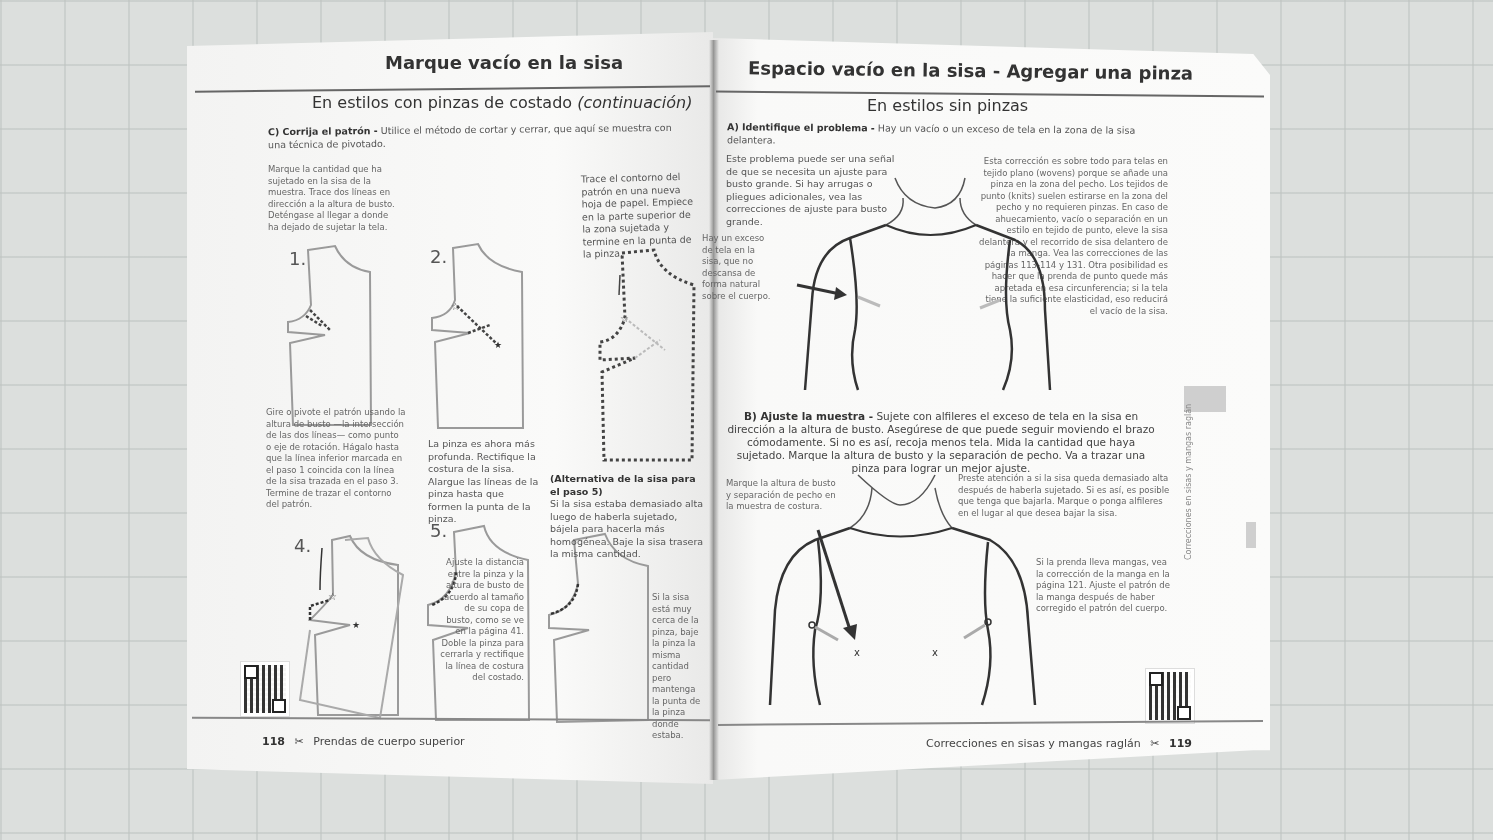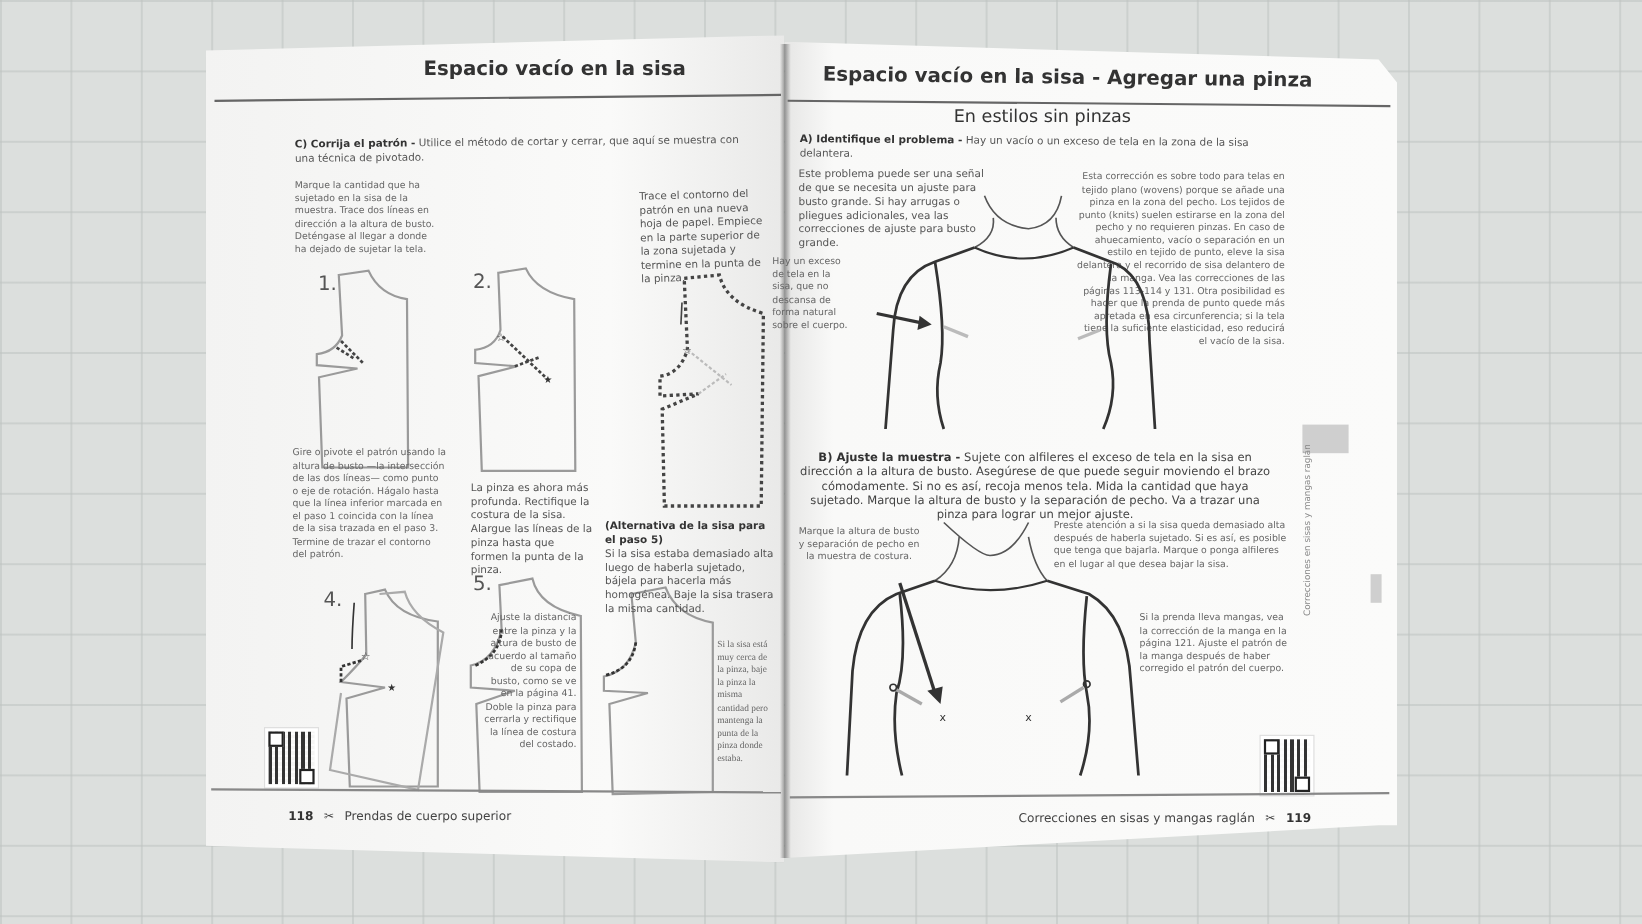--- a/index.html
+++ b/index.html
@@ -53,22 +53,26 @@
 </head>
 <body>
 
 <div class="book">
 
   <div class="page page-left"></div>
 
   <div class="page page-right"></div>
   <div class="spine"></div>
 
-  <div class="abs title" style="left:385px; top:52px;">Espacio vacío en la sisa</div>
+  <div class="abs title" style="left:385px; top:52px;">Marque vacío en la sisa</div>
   <div class="rule" style="left:195px; top:88px; width:515px; transform:rotate(-0.6deg);"></div>
+  <div class="abs subtitle" style="left:312px; top:93px;">
+    <span>En estilos con pinzas de costado</span>
+    <i>(continuación)</i>
+  </div>
   <div class="abs body-txt" style="left:268px; top:124px; width:420px; transform:rotate(-0.6deg);">
     <span class="bold">C) Corrija el patrón -</span>
     <span>Utilice el método de cortar y cerrar, que aquí se muestra con una técnica de pivotado.</span>
   </div>
 
   <div class="abs small" style="left:268px; top:164px; width:128px;">Marque la cantidad que ha sujetado en la sisa de la muestra. Trace dos líneas en dirección a la altura de busto. Deténgase al llegar a donde ha dejado de sujetar la tela.</div>
   <div class="abs body-txt" style="left:582px; top:172px; width:120px; transform:rotate(-1.5deg);">Trace el contorno del patrón en una nueva hoja de papel. Empiece en la parte superior de la zona sujetada y termine en la punta de la pinza.</div>
 
   <div class="abs num" style="left:289px; top:248px;">1.</div>
   <div class="abs num" style="left:430px; top:246px;">2.</div>
@@ -114,21 +118,21 @@
     <path d="M578,584 Q575,608 550,614" stroke="#333" stroke-width="2.5" stroke-dasharray="3,2" fill="none"></path>
   </svg>
 
   <div class="abs small" style="left:266px; top:407px; width:140px;">Gire o pivote el patrón usando la altura de busto —la intersección de las dos líneas— como punto o eje de rotación. Hágalo hasta que la línea inferior marcada en el paso 1 coincida con la línea de la sisa trazada en el paso 3. Termine de trazar el contorno del patrón.</div>
   <div class="abs body-txt" style="left:428px; top:438px; width:112px;">La pinza es ahora más profunda. Rectifique la costura de la sisa. Alargue las líneas de la pinza hasta que formen la punta de la pinza.</div>
   <div class="abs body-txt" style="left:550px; top:473px; width:158px;">
     <div class="bold">(Alternativa de la sisa para el paso 5)</div>
     <div>Si la sisa estaba demasiado alta luego de haberla sujetado, bájela para hacerla más homogénea. Baje la sisa trasera la misma cantidad.</div>
   </div>
   <div class="abs small" style="left:436px; top:557px; width:88px; text-align:right;">Ajuste la distancia entre la pinza y la altura de busto de acuerdo al tamaño de su copa de busto, como se ve en la página 41. Doble la pinza para cerrarla y rectifique la línea de costura del costado.</div>
-  <div class="abs small" style="left:652px; top:580px; width:52px;font-family:Liberation Serif, serif;">Si la sisa está muy cerca de la pinza, baje la pinza la misma cantidad pero mantenga la punta de la pinza donde estaba.</div>
+  <div class="abs small" style="left:652px; top:592px; width:52px;">Si la sisa está muy cerca de la pinza, baje la pinza la misma cantidad pero mantenga la punta de la pinza donde estaba.</div>
 
   <div class="qr" style="left:241px; top:662px;"></div>
 
   <div class="rule" style="left:192px; top:718px; width:518px; background:#888; transform:rotate(0.3deg);"></div>
   <div class="abs footer" style="left:262px; top:735px;">
     <b>118</b>
     <span style="margin:0 6px;">✂</span>
     <span>Prendas de cuerpo superior</span>
   </div>
 
@@ -155,21 +159,21 @@
     <path d="M797,285 L840,294" stroke="#333" stroke-width="3"></path>
     <path d="M836,287 L847,295 L834,300 Z" fill="#333"></path>
     <path d="M858,297 L880,306" stroke="#bbb" stroke-width="3"></path>
     <path d="M980,308 L1000,300" stroke="#bbb" stroke-width="3"></path>
   </svg>
 
   <div class="abs body-lg" style="left:727px; top:410px; width:428px;">
     <span class="bold">B) Ajuste la muestra -</span>
     <span>Sujete con alfileres el exceso de tela en la sisa en dirección a la altura de busto. Asegúrese de que puede seguir moviendo el brazo cómodamente. Si no es así, recoja menos tela. Mida la cantidad que haya sujetado. Marque la altura de busto y la separación de pecho. Va a trazar una pinza para lograr un mejor ajuste.</span>
   </div>
-  <div class="abs small" style="left:726px; top:478px; width:110px;text-align:center;">Marque la altura de busto y separación de pecho en la muestra de costura.</div>
+  <div class="abs small" style="left:726px; top:478px; width:110px;">Marque la altura de busto y separación de pecho en la muestra de costura.</div>
   <div class="abs small" style="left:958px; top:473px; width:212px;">Preste atención a si la sisa queda demasiado alta después de haberla sujetado. Si es así, es posible que tenga que bajarla. Marque o ponga alfileres en el lugar al que desea bajar la sisa.</div>
   <div class="abs small" style="left:1036px; top:557px; width:135px;">Si la prenda lleva mangas, vea la corrección de la manga en la página 121. Ajuste el patrón de la manga después de haber corregido el patrón del cuerpo.</div>
 
   <svg style="left:0;top:0" width="1" height="1">
     <path d="M858,475 Q890,505 900,505 Q920,505 935,475" fill="none" stroke="#555" stroke-width="1.5"></path>
     <path d="M872,488 Q870,515 850,528" fill="none" stroke="#555" stroke-width="1.5"></path>
     <path d="M935,488 Q940,515 952,528" fill="none" stroke="#555" stroke-width="1.5"></path>
     <path d="M850,528 Q900,545 952,528" fill="none" stroke="#333" stroke-width="2"></path>
     <path d="M850,528 L815,540 Q780,555 775,610 L770,705" fill="none" stroke="#333" stroke-width="2.5"></path>
     <path d="M818,540 Q825,600 815,630 Q810,665 820,705" fill="none" stroke="#333" stroke-width="2.5"></path>

